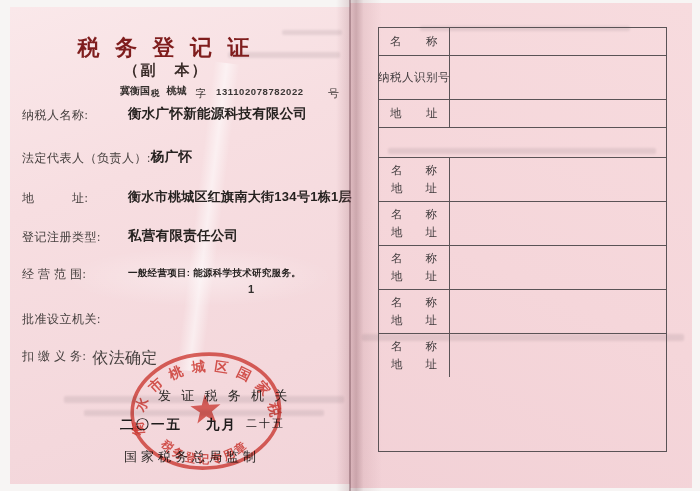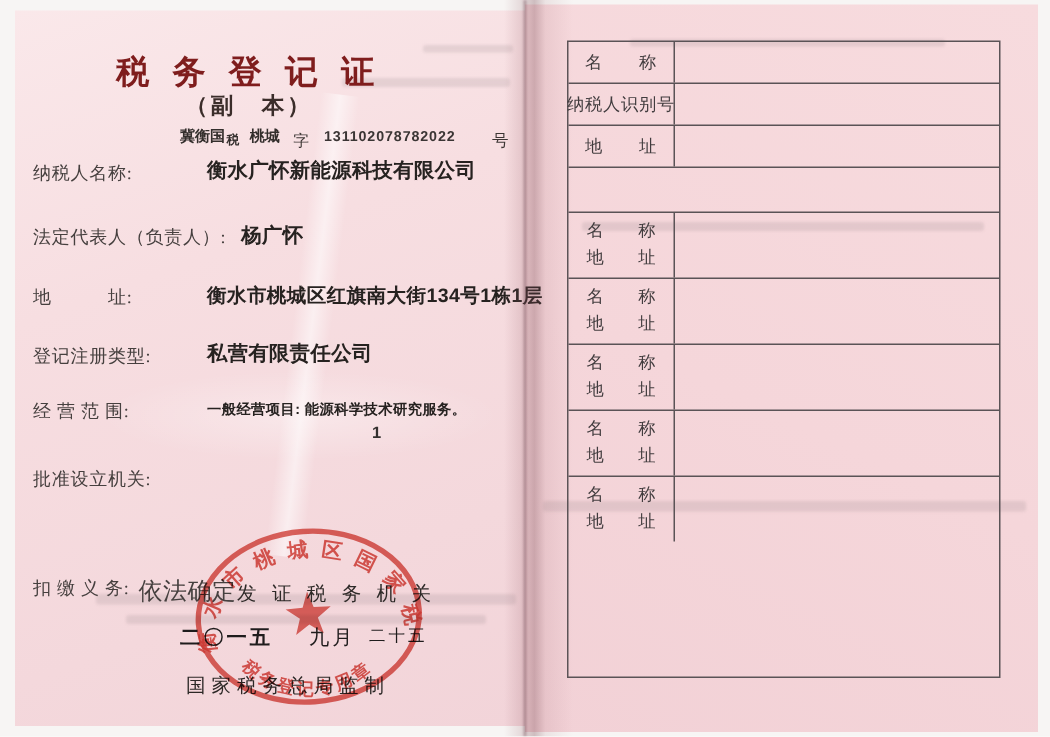--- a/index.html
+++ b/index.html
@@ -60,35 +60,35 @@
   .serial .s-tax    { font-size:8.5px; font-weight:bold; color:#332e2c; margin:5px 0 0 1px; }
   .serial .s-dist   { font-size:10px; font-weight:bold; color:#332e2c; margin-left:7px; }
   .serial .s-zi     { font-size:10.5px; font-family:"Liberation Serif",serif; color:#3c3634; margin:6px 0 0 9px; }
   .serial .s-num    { font-size:9.5px; font-weight:bold; letter-spacing:.6px; color:#3a3534; margin:1px 0 0 10px; }
   .s-hao { position:absolute; left:328px; top:86px; font-size:11px; color:#3c3634; }
 
   .field { position:absolute; left:22px; display:flex; align-items:flex-start; white-space:nowrap; }
   .f-label { font-size:12px; color:#46403f; letter-spacing:.5px; }
   .f-label.w { width:106px; }
   .f-value { font-family:"Liberation Sans", sans-serif; font-weight:bold; color:#262220;
-    font-size:13.5px; letter-spacing:.3px; margin-top:-2px;margin-left:10px; }
+    font-size:13.5px; letter-spacing:.3px; margin-top:-2px; }
   .f1 { top:107px; } .f2 { top:150px; } .f3 { top:190px; } .f4 { top:229px; }
-  .f5 { top:266px; } .f6 { top:311px; } .f7 { top:348px;margin-top:36px; }
+  .f5 { top:266px; } .f6 { top:311px; } .f7 { top:348px; }
   .f3 .f-value { font-size:13px; }
   .f5 .f-value { font-size:9.5px; margin-top:1px; }
   .f7 .f-value { font-family:"Liberation Serif",serif; font-weight:normal; font-size:16px;
     margin:0 0 0 6px; color:#46403f; }
   .scope-note { position:absolute; left:248px; top:283px; font-size:11px; font-weight:bold;
     color:#33302e; font-family:"Liberation Sans",sans-serif; }
 
   .issuer { position:absolute; left:158px; top:387px; font-size:13px; letter-spacing:3.5px;
     color:#2e2a28; white-space:nowrap; }
   .issue-date { position:absolute; top:416px; left:0; width:350px; height:20px; }
   .d-year  { position:absolute; left:120px; font-size:13.5px; font-weight:bold; letter-spacing:2px; color:#1f1c1c; }
-  .d-month { position:absolute; left:206px; font-size:13.5px; font-weight:normal; letter-spacing:2px; color:#1f1c1c; }
+  .d-month { position:absolute; left:206px; font-size:13.5px; font-weight:bold; letter-spacing:2px; color:#1f1c1c; }
   .d-day   { position:absolute; left:246px; font-size:11px; font-weight:normal; letter-spacing:2px; color:#1f1c1c; }
   .footer-line { position:absolute; left:124px; top:448px; font-size:13px; letter-spacing:4px;
     color:#2c2826; font-weight:500; white-space:nowrap; }
 
   
   .stamp { position:absolute; left:127px; top:350px; width:158px; height:auto;
     mix-blend-mode:multiply; transform:rotate(-4deg); }
 
   
   .rtable {
@@ -96,21 +96,21 @@
     border:1px solid #5a5356; display:flex; flex-direction:column;
     color:#413c3e;
   }
   .rtable > div { border-top:1px solid #5a5356; }
   .rtable > div:first-child { border-top:none; }
   .thead { display:flex; flex-direction:column; align-items:center; justify-content:center; }
   .thead-1 { height:46px; } .thead-2 { height:46px; }
   .th-title { font-size:12.5px; letter-spacing:5px; color:#3d3739; white-space:nowrap; }
   .th-sub   { font-size:11px; letter-spacing:1px; margin-top:3px; color:#3d3739; white-space:nowrap; }
   .trow { display:flex; }
-  .tr1 { height:27px; } .tr2 { height:28px; } .tr3 { height:28px; } .tr4 { height:30px; }
+  .tr1 { height:27px; } .tr2 { height:44px; } .tr3 { height:28px; } .tr4 { height:30px; }
   .tlabel { width:71px; border-right:1px solid #5a5356; display:flex; align-items:center;
     justify-content:center; font-size:11.5px; letter-spacing:.5px; white-space:nowrap; }
   .tval { flex:1; }
   .tgroup { display:flex; height:44px; }
   .tg-label { width:71px; border-right:1px solid #5a5356; display:flex; flex-direction:column;
     align-items:center; justify-content:space-evenly; font-size:11.5px; }
   .tg-label div { line-height:1; white-space:nowrap; }
   .tg-val { flex:1; display:flex; flex-direction:column; justify-content:space-evenly; padding-left:6px;
     font-family:"Liberation Sans",sans-serif; font-size:11px; }
 </style>

